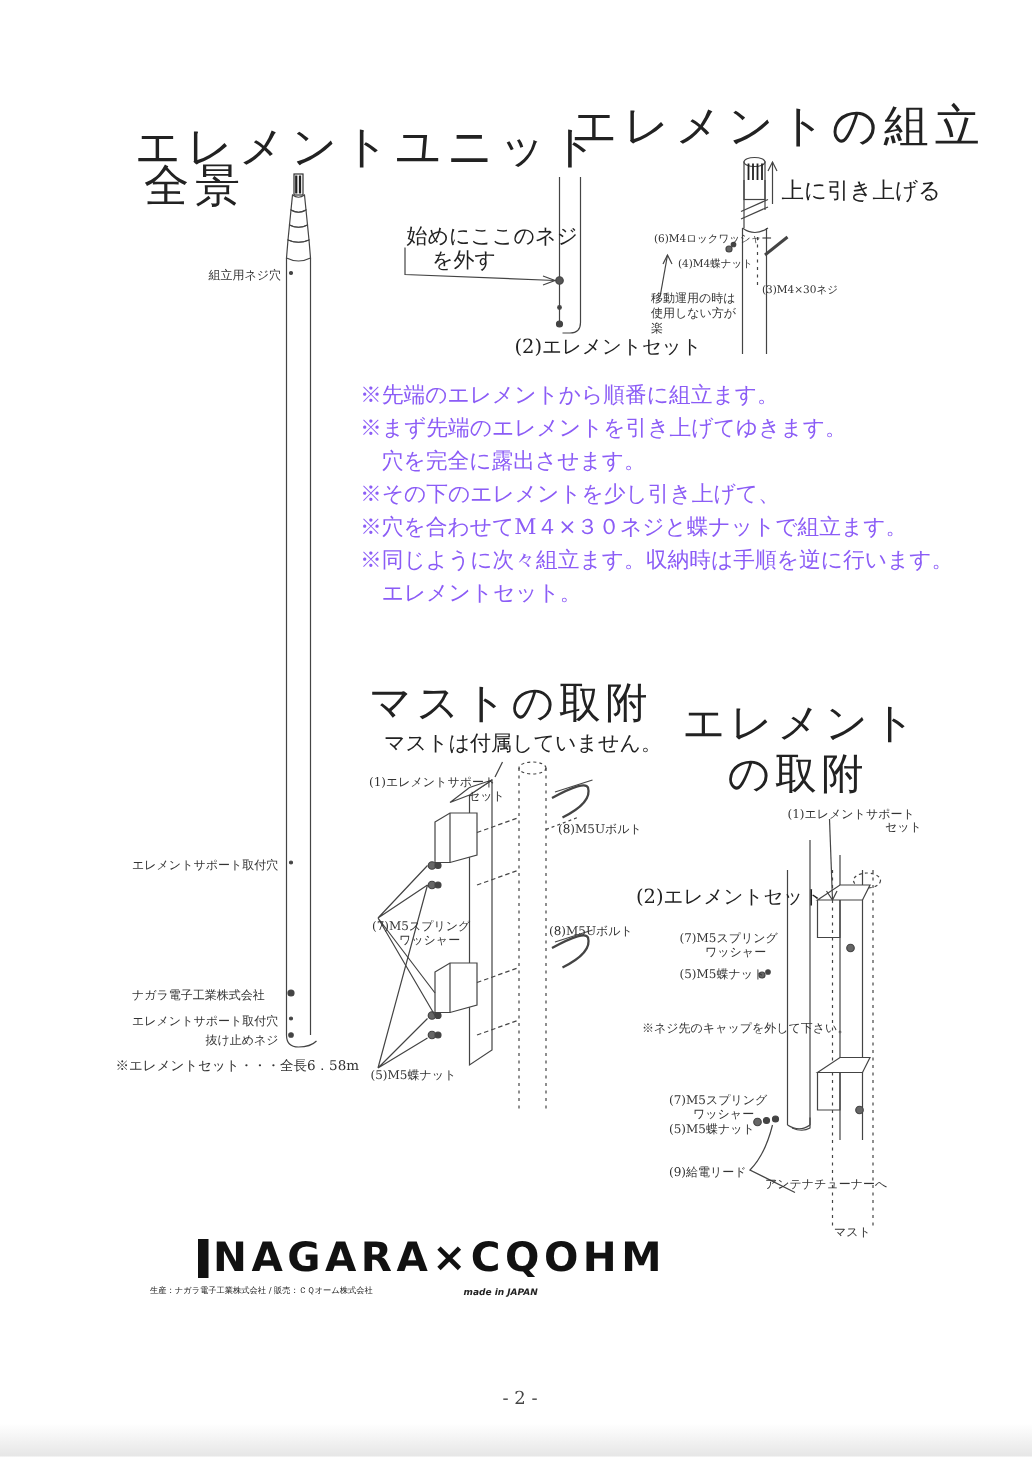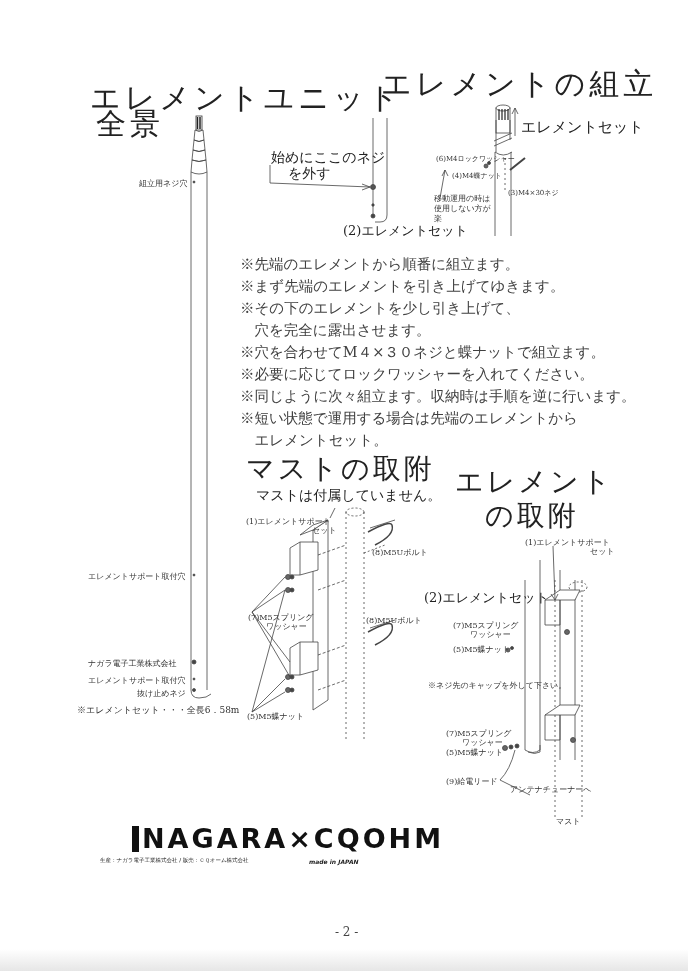--- a/index.html
+++ b/index.html
@@ -3,21 +3,21 @@
 <meta charset="utf-8">
 <style>
   html, body { margin:0; padding:0; }
   body { width:688px; height:971px; background:#ffffff; position:relative; overflow:hidden;
          font-family:"DejaVu Serif", "Liberation Serif", serif; color:#222; }
   .abs { position:absolute; white-space:nowrap; }
   .title-lg { font-size:30px; letter-spacing:4px; font-weight:normal; color:#222; }
   .title-md { font-size:28px; letter-spacing:3px; color:#222; }
   .label-sm { font-size:8px; color:#333; }
   .label-lg { font-size:14px; color:#222; }
-  .instr { font-size:14.5px; line-height:22px; color:#404040; }
+  .instr { font-size:14.5px; line-height:22px; color:#8b5cf6; }
   .instr div { white-space:nowrap; }
   .bottom-shade { position:absolute; left:0; right:0; bottom:0; height:22px;
                   background:linear-gradient(to bottom, #fff, #e6e6e6); }
   .logo { font-family:"DejaVu Sans", "Liberation Sans", sans-serif; font-weight:bold; font-size:27px;
           letter-spacing:3px; color:#111; transform:scaleY(1.15); transform-origin:left top; }
   .logo-bar { display:inline-block; width:7px; height:26px; background:#111; margin-right:3px; vertical-align:top; margin-top:3px;}
   .logo-sub { font-family:"DejaVu Sans", "Liberation Sans", sans-serif; font-size:5.5px; color:#222; }
   .made-in { font-family:"DejaVu Sans", "Liberation Sans", sans-serif; font-size:6px; font-style:italic; font-weight:bold; color:#222; }
   .page-num { font-size:12px; color:#444; }
   svg { position:absolute; left:0; top:0; }
@@ -155,37 +155,35 @@
 <div class="abs label-sm" style="left:139px; top:178px;">組立用ネジ穴</div>
 <div class="abs label-sm" style="left:88px; top:571px;">エレメントサポート取付穴</div>
 <div class="abs label-sm" style="left:88px; top:658px;">ナガラ電子工業株式会社</div>
 <div class="abs label-sm" style="left:88px; top:675px;">エレメントサポート取付穴</div>
 <div class="abs label-sm" style="left:137px; top:688px;">抜け止めネジ</div>
 <div class="abs label-sm" style="left:77px; top:704px; font-size:9px;">※エレメントセット・・・全長6．58m</div>
 
 <div class="abs label-lg" style="left:271px; top:149px;">始めにここのネジ</div>
 <div class="abs label-lg" style="left:288px; top:165px;font-family:Liberation Mono, monospace;">を外す</div>
 <div class="abs label-lg" style="left:343px; top:222px; font-size:13px;">(2)エレメントセット</div>
-<div class="abs label-lg" style="left:521px; top:118px; font-size:15px;">エレメントセット</div>
+<div class="abs label-lg" style="left:521px; top:118px; font-size:15px;">上に引き上げる</div>
 <div class="abs label-sm" style="left:436px; top:154px; font-size:7px;">(6)M4ロックワッシャー</div>
 <div class="abs label-sm" style="left:452px; top:171px; font-size:7px;">(4)M4蝶ナット</div>
 <div class="abs label-sm" style="left:508px; top:158px; font-size:7px;margin-top:30px;">(3)M4×30ネジ</div>
 <div class="abs label-sm" style="left:434px; top:193px;">移動運用の時は</div>
 <div class="abs label-sm" style="left:434px; top:203px;">使用しない方が</div>
 <div class="abs label-sm" style="left:434px; top:213px;">楽</div>
 
 <div class="abs instr" style="left:240px; top:253px;">
   <div>※先端のエレメントから順番に組立ます。</div>
   <div>※まず先端のエレメントを引き上げてゆきます。</div>
+  <div>　穴を完全に露出させます。</div>
   <div>※その下のエレメントを少し引き上げて、</div>
-  <div>　穴を完全に露出させます。</div>
   <div>※穴を合わせてM４×３０ネジと蝶ナットで組立ます。</div>
-  <div>※必要に応じてロックワッシャーを入れてください。</div>
   <div>※同じように次々組立ます。収納時は手順を逆に行います。</div>
-  <div>※短い状態で運用する場合は先端のエレメントから</div>
   <div>　エレメントセット。</div>
 </div>
 
 <div class="abs label-sm" style="left:246px; top:516px;">(1)エレメントサポート</div>
 <div class="abs label-sm" style="left:312px; top:525px;">セット</div>
 <div class="abs label-sm" style="left:372px; top:547px;">(8)M5Uボルト</div>
 <div class="abs label-sm" style="left:366px; top:615px;">(8)M5Uボルト</div>
 <div class="abs label-sm" style="left:248px; top:612px;">(7)M5スプリング</div>
 <div class="abs label-sm" style="left:266px; top:621px;">ワッシャー</div>
 <div class="abs label-sm" style="left:247px; top:711px;">(5)M5蝶ナット</div>

